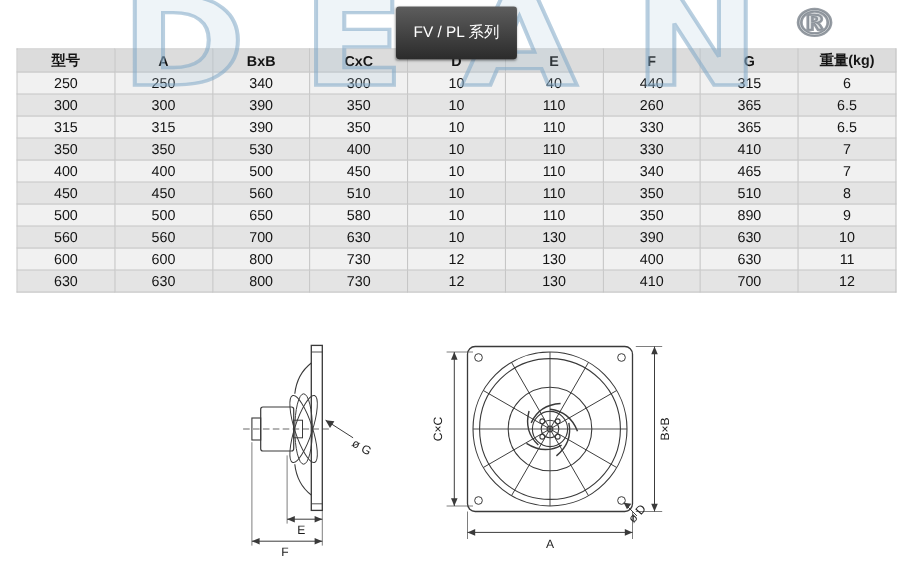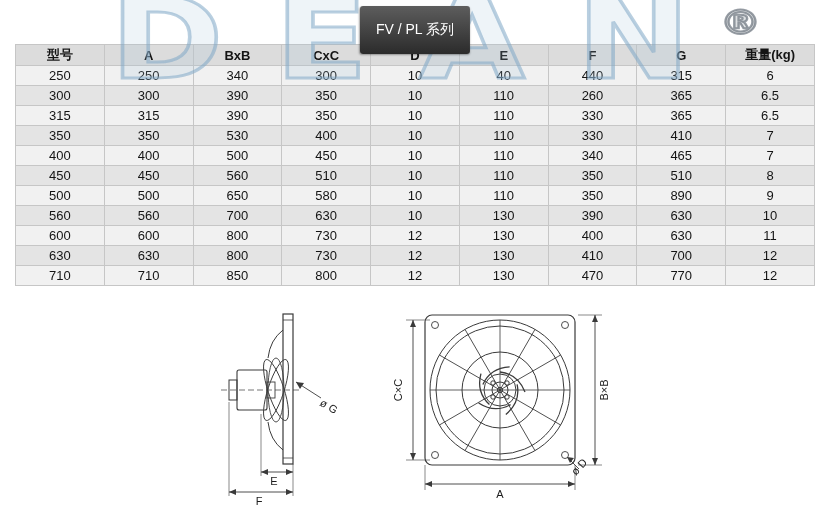--- a/index.html
+++ b/index.html
@@ -180,31 +180,20 @@
           <td>630</td>
           <td>630</td>
           <td>800</td>
           <td>730</td>
           <td>12</td>
           <td>130</td>
           <td>410</td>
           <td>700</td>
           <td>12</td>
         </tr>
-        <tr>
-          <td>710</td>
-          <td>710</td>
-          <td>850</td>
-          <td>800</td>
-          <td>12</td>
-          <td>130</td>
-          <td>470</td>
-          <td>770</td>
-          <td>12</td>
-        </tr>
       </tbody>
   </table>
 
   <div class="drawings">
 
     <svg class="sv" width="160" height="205" viewBox="0 0 160 205">
 
       <line class="stroke" x1="8" y1="84" x2="88" y2="84" stroke-width="0.7" stroke-dasharray="6 3"></line>
 
       <rect class="stroke" x="70" y="8" width="10" height="150" stroke-width="1.2"></rect>

